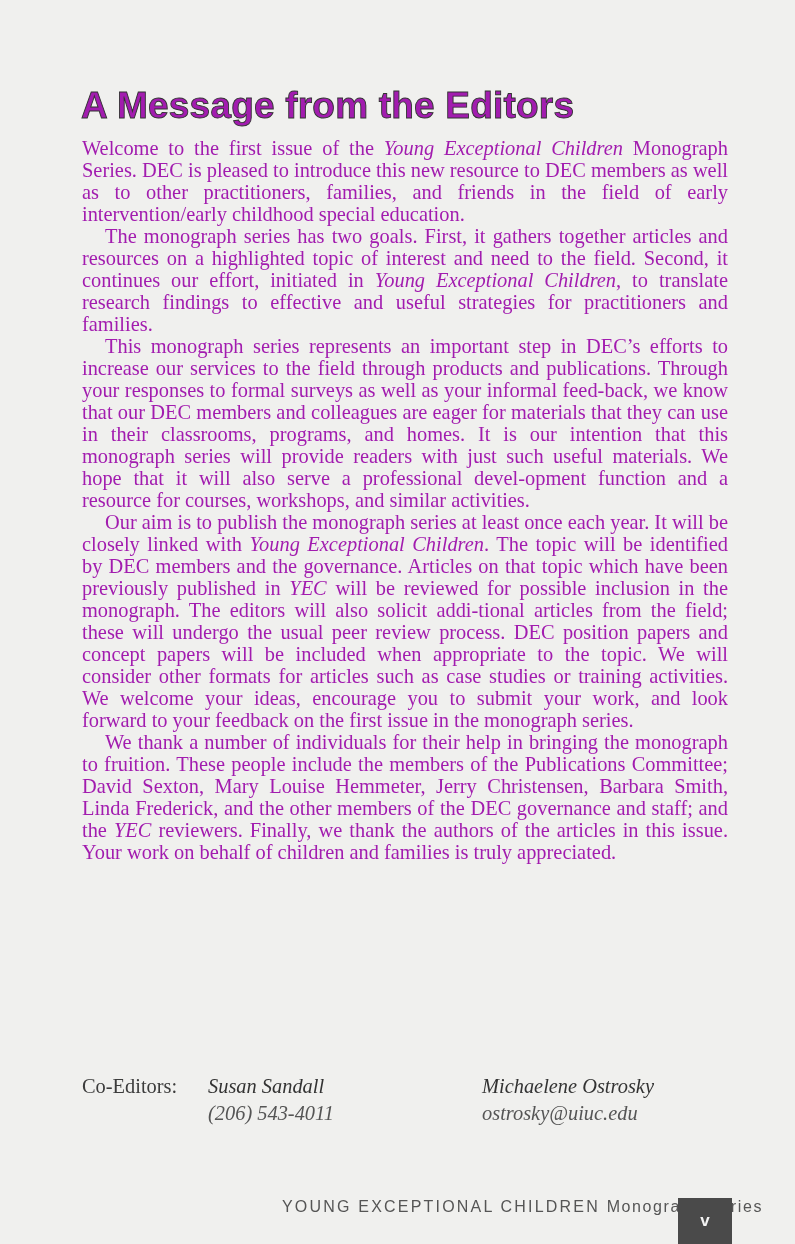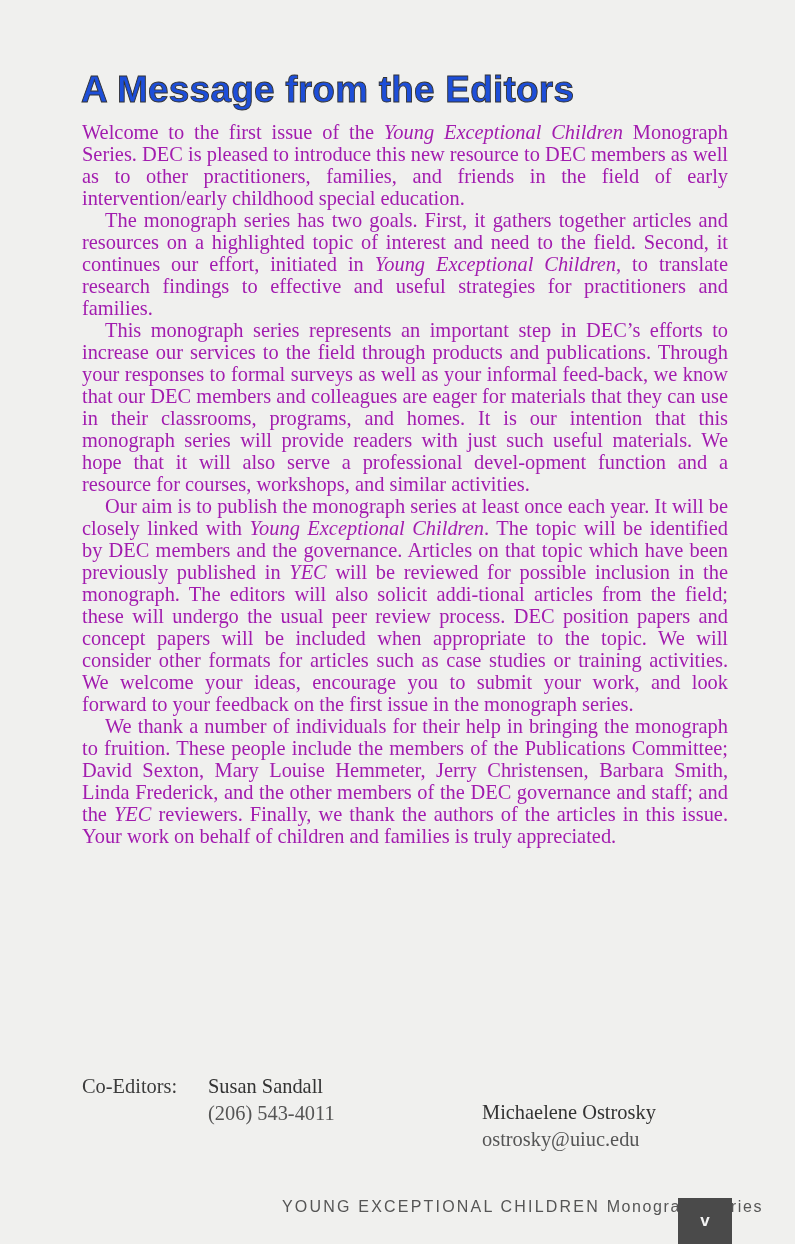--- a/index.html
+++ b/index.html
@@ -18,22 +18,22 @@
       position: absolute;
       left: 82px;
       top: 70px;
       width: 646px;
     }
     .title {
       font-family: "Liberation Sans", "DejaVu Sans", sans-serif;
       font-weight: 900;
       font-size: 37px;
       letter-spacing: 0.2px;
-      color: #1d4ed8;
-      margin: 0 0 10px -1px;
+      color: #a21caf;
+      margin: 16px 0 10px -1px;
       line-height: 1.1;
       white-space: nowrap;
       -webkit-text-stroke: 0.9px #333;
     }
     .body-text {
       font-family: "Liberation Serif", "DejaVu Serif", serif;
       font-size: 20.4px;
       line-height: 22px;
       color: #a21caf;
       text-align: justify;
@@ -61,22 +61,22 @@
     .editors-label {
       position: absolute;
       left: 0;
       top: 0;
     }
     .editor {
       position: absolute;
       top: 0;
     }
     .editor.e1 { left: 126px; }
-    .editor.e2 { left: 400px; margin-top: 26px; }
-    .editor div { white-space: nowrap; }
+    .editor.e2 { left: 400px; }
+    .editor div { white-space: nowrap; font-style: italic; }
     .editor .name { color: #333; }
     .editor .phone, .editor .email { color: #555; }
     .footer-text {
       position: absolute;
       left: 282px;
       top: 1198px;
       font-family: "Liberation Sans", "DejaVu Sans", sans-serif;
       font-size: 16px;
       letter-spacing: 2.2px;
       color: #555;

